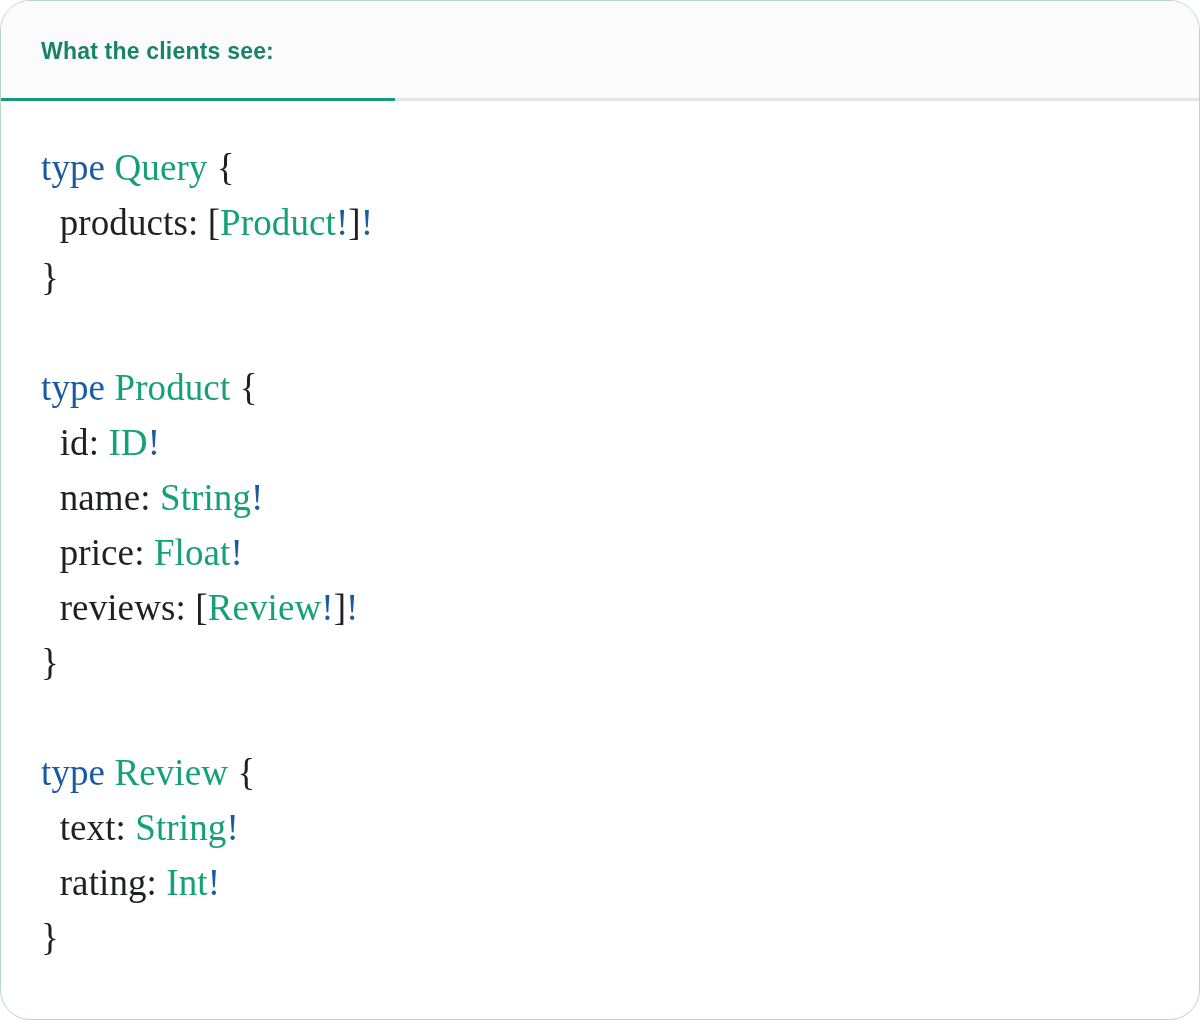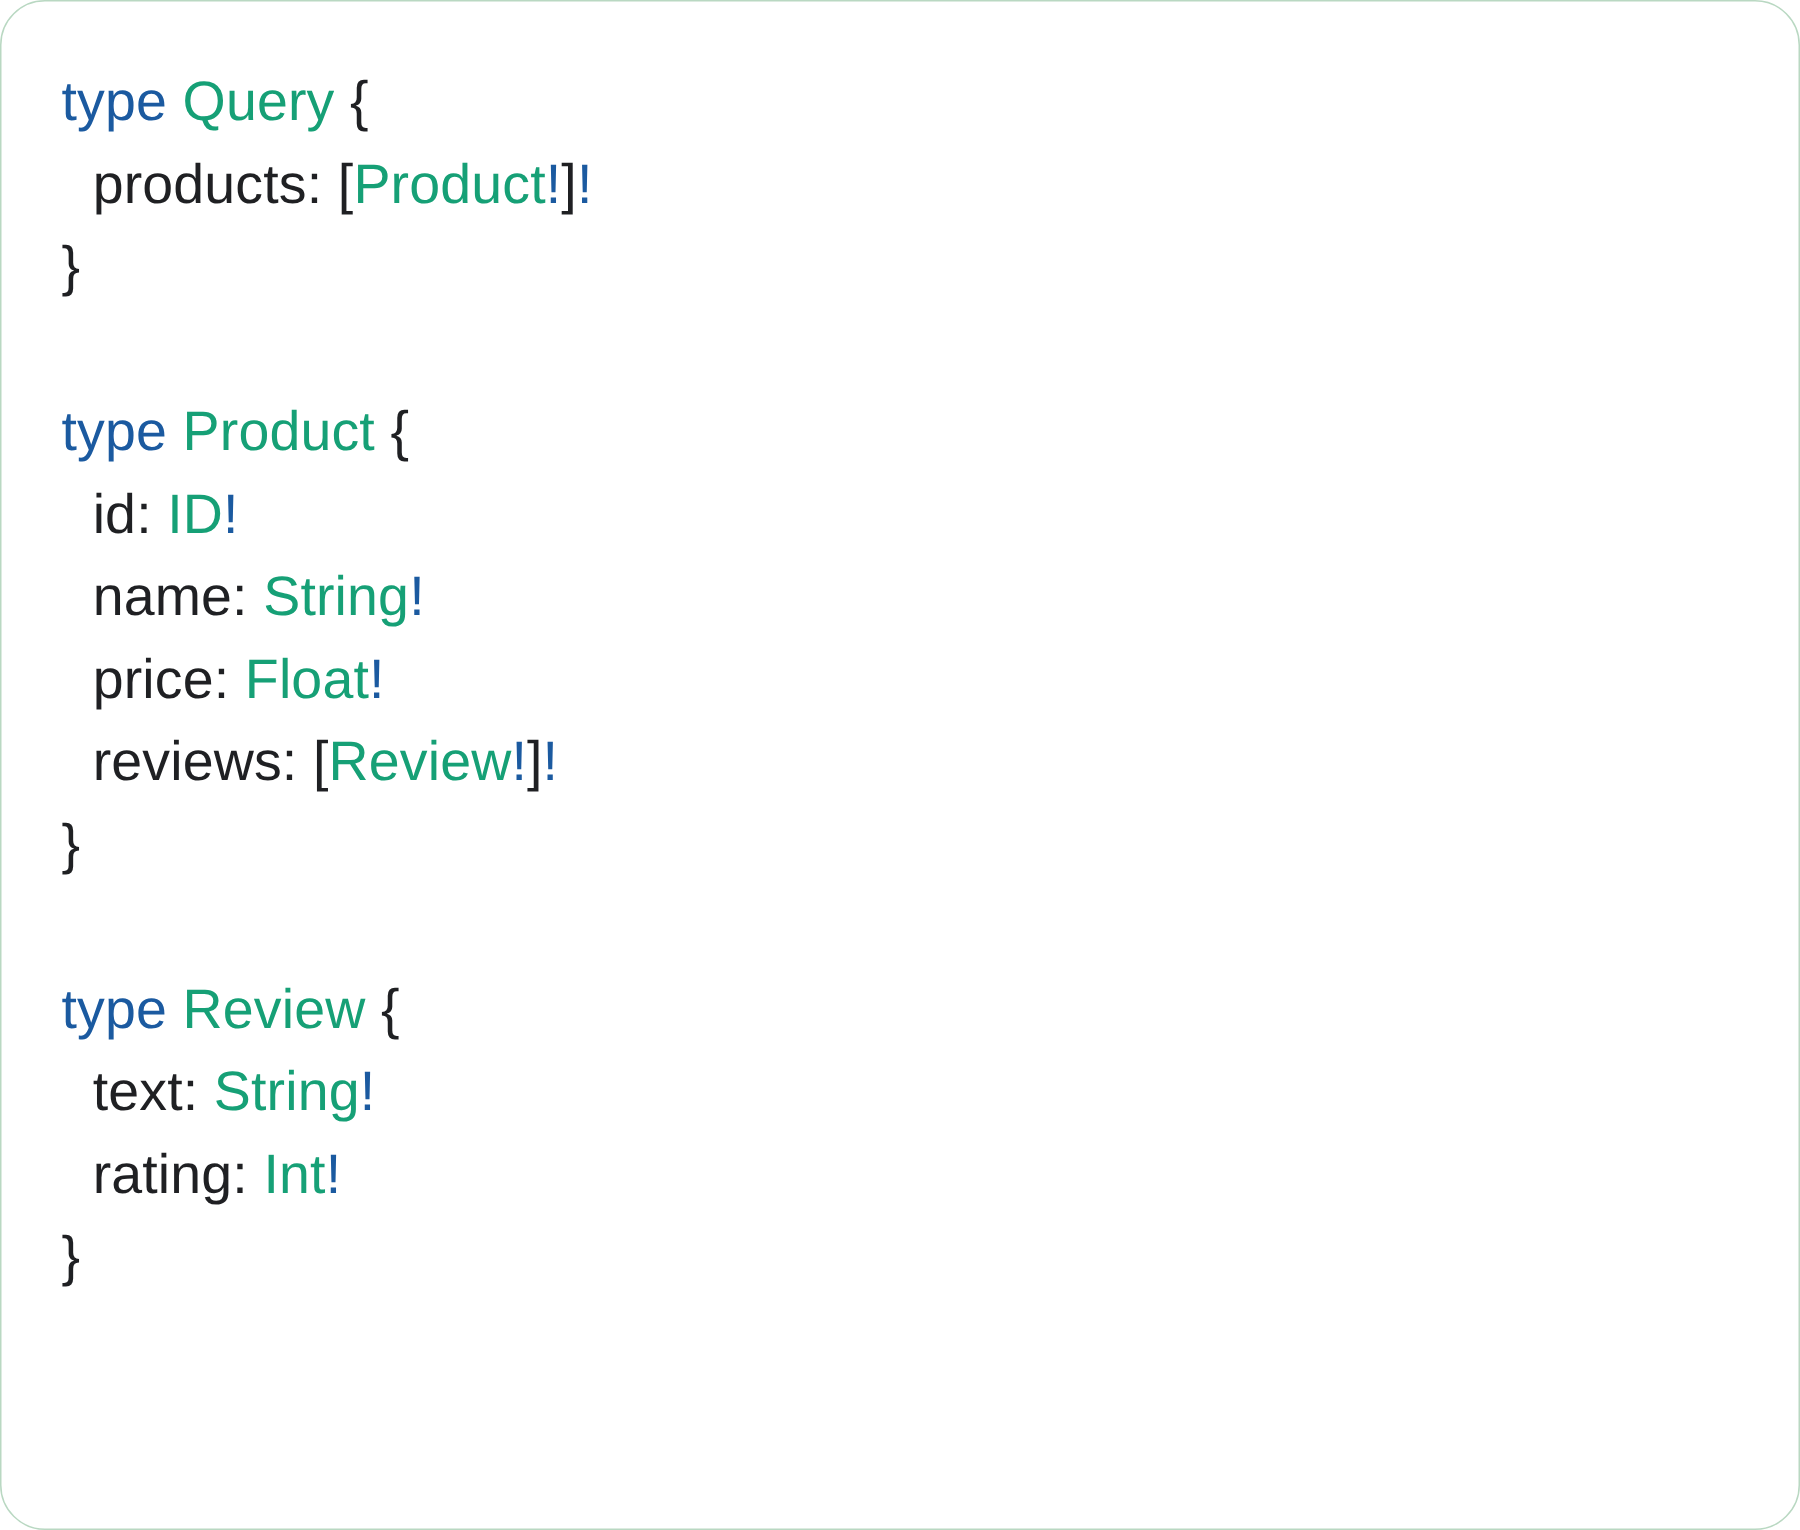--- a/index.html
+++ b/index.html
@@ -55,33 +55,40 @@
     font-family: "Liberation Sans", sans-serif;
     font-weight: 600;
     font-size: 23px;
     line-height: 1;
     letter-spacing: 0.2px;
     color: var(--header-text, #18836a);
   }
   .code {
     margin: 0;
     padding: 39px 44px 0 40px;
-    font-family: Liberation Sans, sans-serif;
+    font-family: Liberation Serif, serif;
     font-size: 37px;
     line-height: 55px;
     letter-spacing: 0.1px;
     color: var(--plain, #1f2023);
   }
   .code-line {
     white-space: pre;
     height: 55px;
   }
   .tok-keyword  { color: var(--keyword, #1b5aa0); }
   .tok-typename { color: var(--typename, #16a076); }
   .tok-bang     { color: var(--bang, #1b5aa0); }
   .tok-plain    { color: var(--plain, #1f2023); }
 </style>
 </head>
 <body>
 
 <div class="card">
+  <div class="card-header">
+    <div class="tab">
+      <span class="tab-label">What the clients see:</span>
+    </div>
+    <div class="header-track"></div>
+    <div class="header-accent" style="width: 394px;"></div>
+  </div>
   <pre class="code" id="code-block"><div class="code-line"><span class="tok-keyword">type</span><span class="tok-plain"> </span><span class="tok-typename">Query</span><span class="tok-plain"> {</span></div><div class="code-line"><span class="tok-plain">  products: [</span><span class="tok-typename">Product</span><span class="tok-bang">!</span><span class="tok-plain">]</span><span class="tok-bang">!</span></div><div class="code-line"><span class="tok-plain">}</span></div><div class="code-line"></div><div class="code-line"><span class="tok-keyword">type</span><span class="tok-plain"> </span><span class="tok-typename">Product</span><span class="tok-plain"> {</span></div><div class="code-line"><span class="tok-plain">  id: </span><span class="tok-typename">ID</span><span class="tok-bang">!</span></div><div class="code-line"><span class="tok-plain">  name: </span><span class="tok-typename">String</span><span class="tok-bang">!</span></div><div class="code-line"><span class="tok-plain">  price: </span><span class="tok-typename">Float</span><span class="tok-bang">!</span></div><div class="code-line"><span class="tok-plain">  reviews: [</span><span class="tok-typename">Review</span><span class="tok-bang">!</span><span class="tok-plain">]</span><span class="tok-bang">!</span></div><div class="code-line"><span class="tok-plain">}</span></div><div class="code-line"></div><div class="code-line"><span class="tok-keyword">type</span><span class="tok-plain"> </span><span class="tok-typename">Review</span><span class="tok-plain"> {</span></div><div class="code-line"><span class="tok-plain">  text: </span><span class="tok-typename">String</span><span class="tok-bang">!</span></div><div class="code-line"><span class="tok-plain">  rating: </span><span class="tok-typename">Int</span><span class="tok-bang">!</span></div><div class="code-line"><span class="tok-plain">}</span></div></pre>
 </div>
 
 </body></html>

